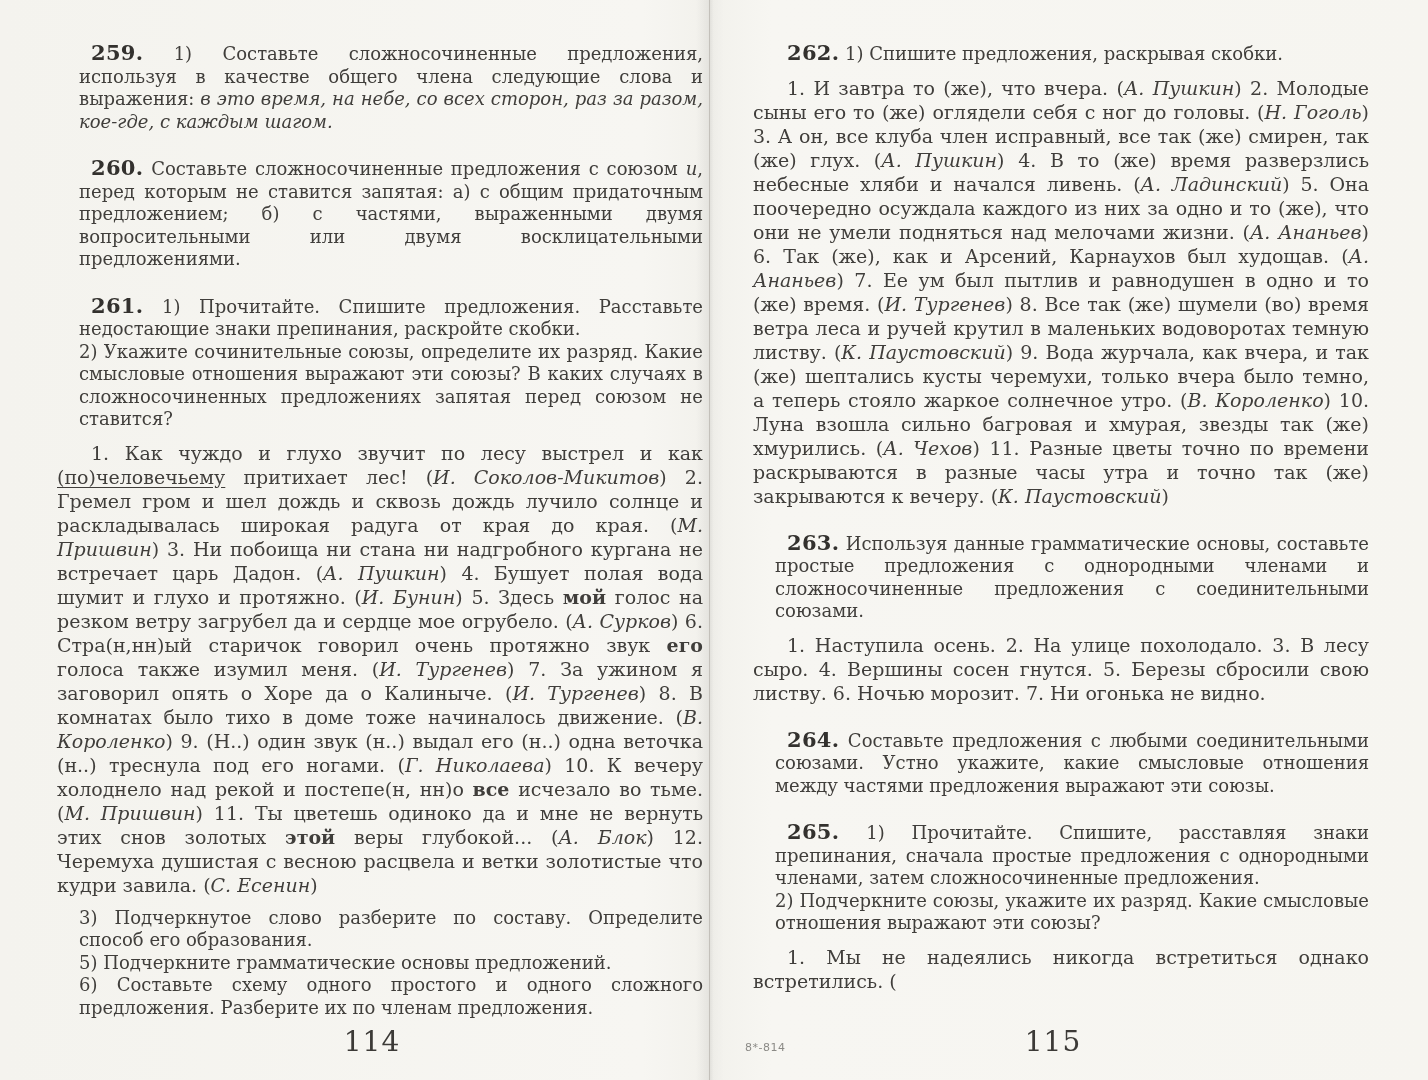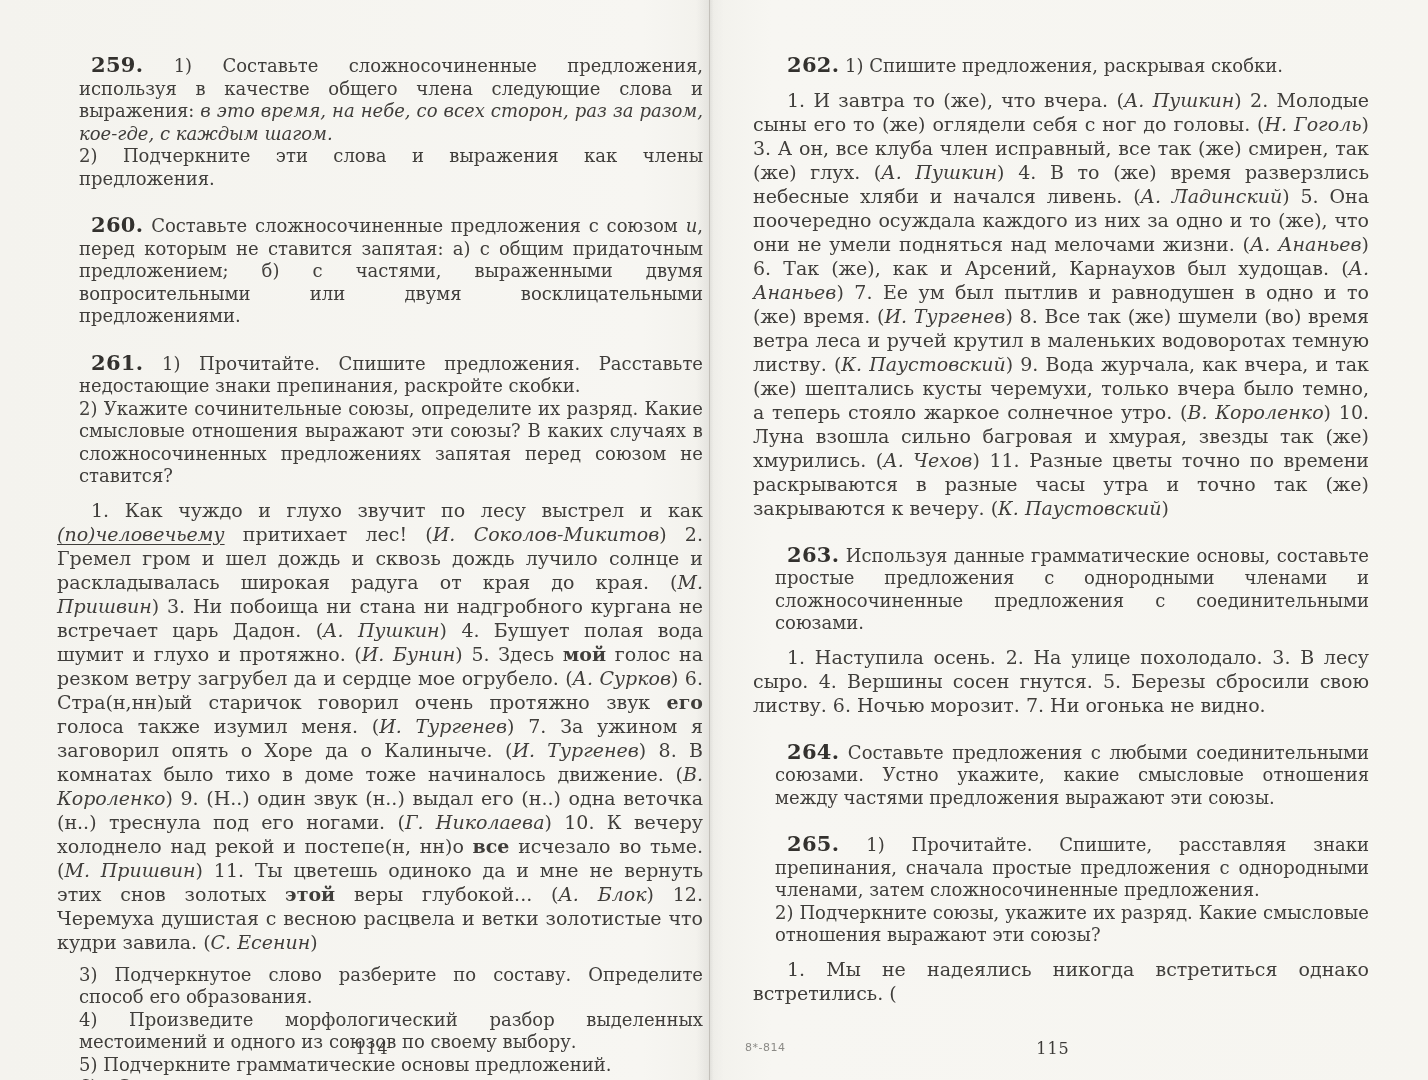--- a/index.html
+++ b/index.html
@@ -18,62 +18,60 @@
   }
   .gutter-line{
     position:absolute;left:709px;top:0;width:1px;height:100%;
     background:#c3c0ba;
   }
   .page{position:absolute;top:0;height:1080px;}
   .page-left{left:57px;width:646px;}
   .page-right{left:753px;width:616px;}
   .content{position:absolute;top:42px;left:0;right:0;}
   .exercise{margin-top:24px;}
-  .exercise:first-child{margin-top:12px;}
+  .exercise:first-child{margin-top:0;}
   .para{margin:0;text-align:justify;}
   .body{font-size:19px;line-height:24px;text-indent:34px;margin-top:10px;}
   .task{font-size:18px;line-height:22.5px;margin-left:22px;}
   .first{text-indent:12px;}
   .after-body{margin-top:10px;}
   .s-num{font-weight:700;font-size:21px;color:#33312e;letter-spacing:0.3px;}
   .s-i{font-style:italic;}
   .s-b{font-weight:700;}
-  .s-u{text-decoration:underline;text-underline-offset:3px;font-style:italic;}
+  .s-u{text-decoration:underline;text-underline-offset:3px;}
   .page-num{
     position:absolute;bottom:22px;left:0;right:16px;
-    text-align:center;font-size:16px;color:#3c3a37;letter-spacing:1px;
+    text-align:center;font-size:28px;color:#3c3a37;letter-spacing:1px;
   }
   .print-code{
     position:absolute;bottom:26px;left:-8px;
     font-size:11px;color:#8b8a86;letter-spacing:0.5px;
     font-family:"DejaVu Sans","Liberation Sans",sans-serif;
   }
 </style>
 </head>
 <body>
 
 <div class="spread">
   <div class="gutter-shadow"></div>
   <div class="gutter-line"></div>
 
   <div class="page page-left">
     <div class="content">
         <div class="exercise">
           <p class="para task first"><span class="s-num">259.</span><span> 1) Составьте сложносочиненные предложения, используя в качестве общего члена следующие слова и выражения: </span><span class="s-i">в это время, на небе, со всех сторон, раз за разом, кое-где, с каждым шагом.</span></p>
-          <p class="para task"><span>2) Подчеркните эти слова и выражения как члены предложения.</span></p>
         </div>
         <div class="exercise">
           <p class="para task first"><span class="s-num">260.</span><span> Составьте сложносочиненные предложения с союзом </span><span class="s-i">и</span><span>, перед которым не ставится запятая: а) с общим придаточным предложением; б) с частями, выраженными двумя вопросительными или двумя восклицательными предложениями.</span></p>
         </div>
         <div class="exercise">
           <p class="para task first"><span class="s-num">261.</span><span> 1) Прочитайте. Спишите предложения. Расставьте недостающие знаки препинания, раскройте скобки.</span></p>
           <p class="para task"><span>2) Укажите сочинительные союзы, определите их разряд. Какие смысловые отношения выражают эти союзы? В каких случаях в сложносочиненных предложениях запятая перед союзом не ставится?</span></p>
           <p class="para body"><span>1. Как чуждо и глухо звучит по лесу выстрел и как </span><span class="s-u">(по)человечьему</span><span> притихает лес! (</span><span class="s-i">И. Соколов-Микитов</span><span>) 2. Гремел гром и шел дождь и сквозь дождь лучило солнце и раскладывалась широкая радуга от края до края. (</span><span class="s-i">М. Пришвин</span><span>) 3. Ни побоища ни стана ни надгробного кургана не встречает царь Дадон. (</span><span class="s-i">А. Пушкин</span><span>) 4. Бушует полая вода шумит и глухо и протяжно. (</span><span class="s-i">И. Бунин</span><span>) 5. Здесь </span><span class="s-b">мой</span><span> голос на резком ветру загрубел да и сердце мое огрубело. (</span><span class="s-i">А. Сурков</span><span>) 6. Стра(н,нн)ый старичок говорил очень протяжно звук </span><span class="s-b">его</span><span> голоса также изумил меня. (</span><span class="s-i">И. Тургенев</span><span>) 7. За ужином я заговорил опять о Хоре да о Калиныче. (</span><span class="s-i">И. Тургенев</span><span>) 8. В комнатах было тихо в доме тоже начиналось движение. (</span><span class="s-i">В. Короленко</span><span>) 9. (Н..) один звук (н..) выдал его (н..) одна веточка (н..) треснула под его ногами. (</span><span class="s-i">Г. Николаева</span><span>) 10. К вечеру холоднело над рекой и постепе(н, нн)о </span><span class="s-b">все</span><span> исчезало во тьме. (</span><span class="s-i">М. Пришвин</span><span>) 11. Ты цветешь одиноко да и мне не вернуть этих снов золотых </span><span class="s-b">этой</span><span> веры глубокой... (</span><span class="s-i">А. Блок</span><span>) 12. Черемуха душистая с весною расцвела и ветки золотистые что кудри завила. (</span><span class="s-i">С. Есенин</span><span>)</span></p>
           <p class="para task after-body"><span>3) Подчеркнутое слово разберите по составу. Определите способ его образования.</span></p>
-          <p class="para task"><span>4) Произведите морфологический разбор выделенных местоимений и одного из союзов по своему выбору.</span></p>
           <p class="para task"><span>5) Подчеркните грамматические основы предложений.</span></p>
           <p class="para task"><span>6) Составьте схему одного простого и одного сложного предложения. Разберите их по членам предложения.</span></p>
         </div>
       </div>
     <div class="page-num">114</div>
   </div>
 
   <div class="page page-right">
     <div class="content">
         <div class="exercise">

